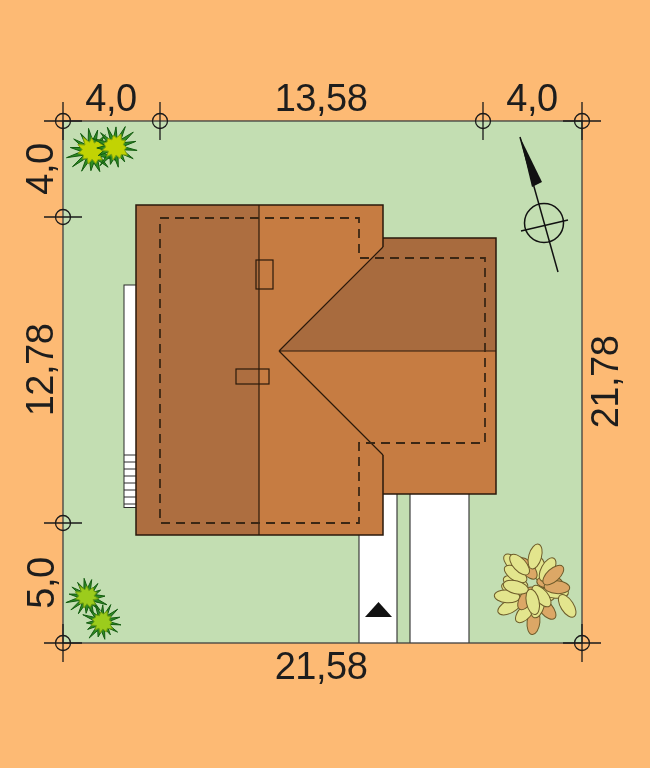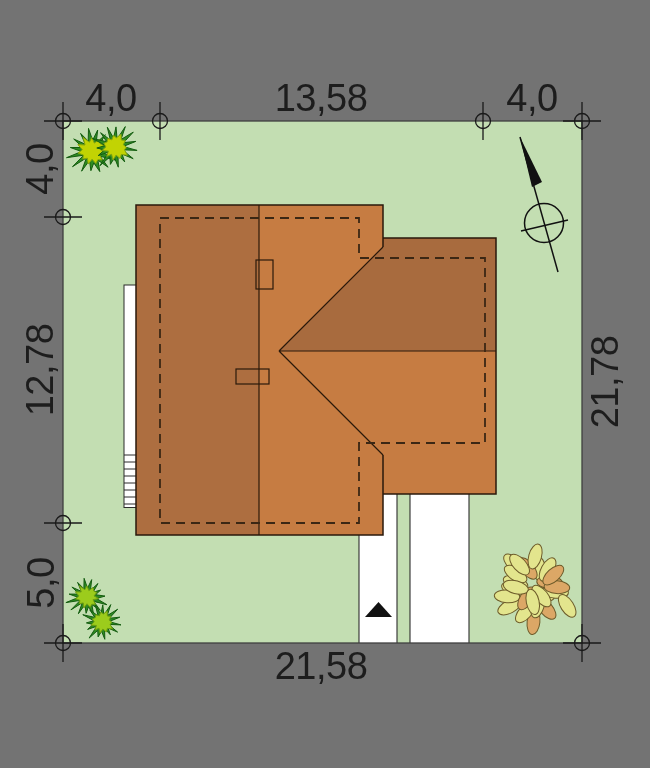--- a/index.html
+++ b/index.html
@@ -1,16 +1,16 @@
 <!DOCTYPE html>
 <html><head>
 <meta charset="utf-8">
 <style>
   html,body{margin:0;padding:0;background:#ffffff;}
-  .canvas{position:relative;width:650px;height:768px;background:#737373;overflow:hidden;
+  .canvas{position:relative;width:650px;height:768px;background:#fdba74;overflow:hidden;
           font-family:"Liberation Sans", sans-serif;}
   svg{position:absolute;left:0;top:0;}
   .dim-text{font-family:"Liberation Sans", sans-serif;font-size:38px;fill:#1d1d1d;letter-spacing:-0.5px;}
   .plot-border{fill:none;stroke:#3f3f3f;stroke-width:1.3;}
   .roof-line{fill:none;stroke:#2a190b;stroke-width:1.5;stroke-linejoin:miter;}
   .roof-inner{fill:none;stroke:#2a190b;stroke-width:1.2;}
   .dash-line{fill:none;stroke:#3b2714;stroke-width:1.8;stroke-dasharray:9 6;}
   .marker{stroke:#1a1a1a;stroke-width:1.3;fill:none;}
   .strip-line{stroke:#2e2e2e;stroke-width:1.1;}
   .north{stroke:#111;stroke-width:1.5;fill:none;}

